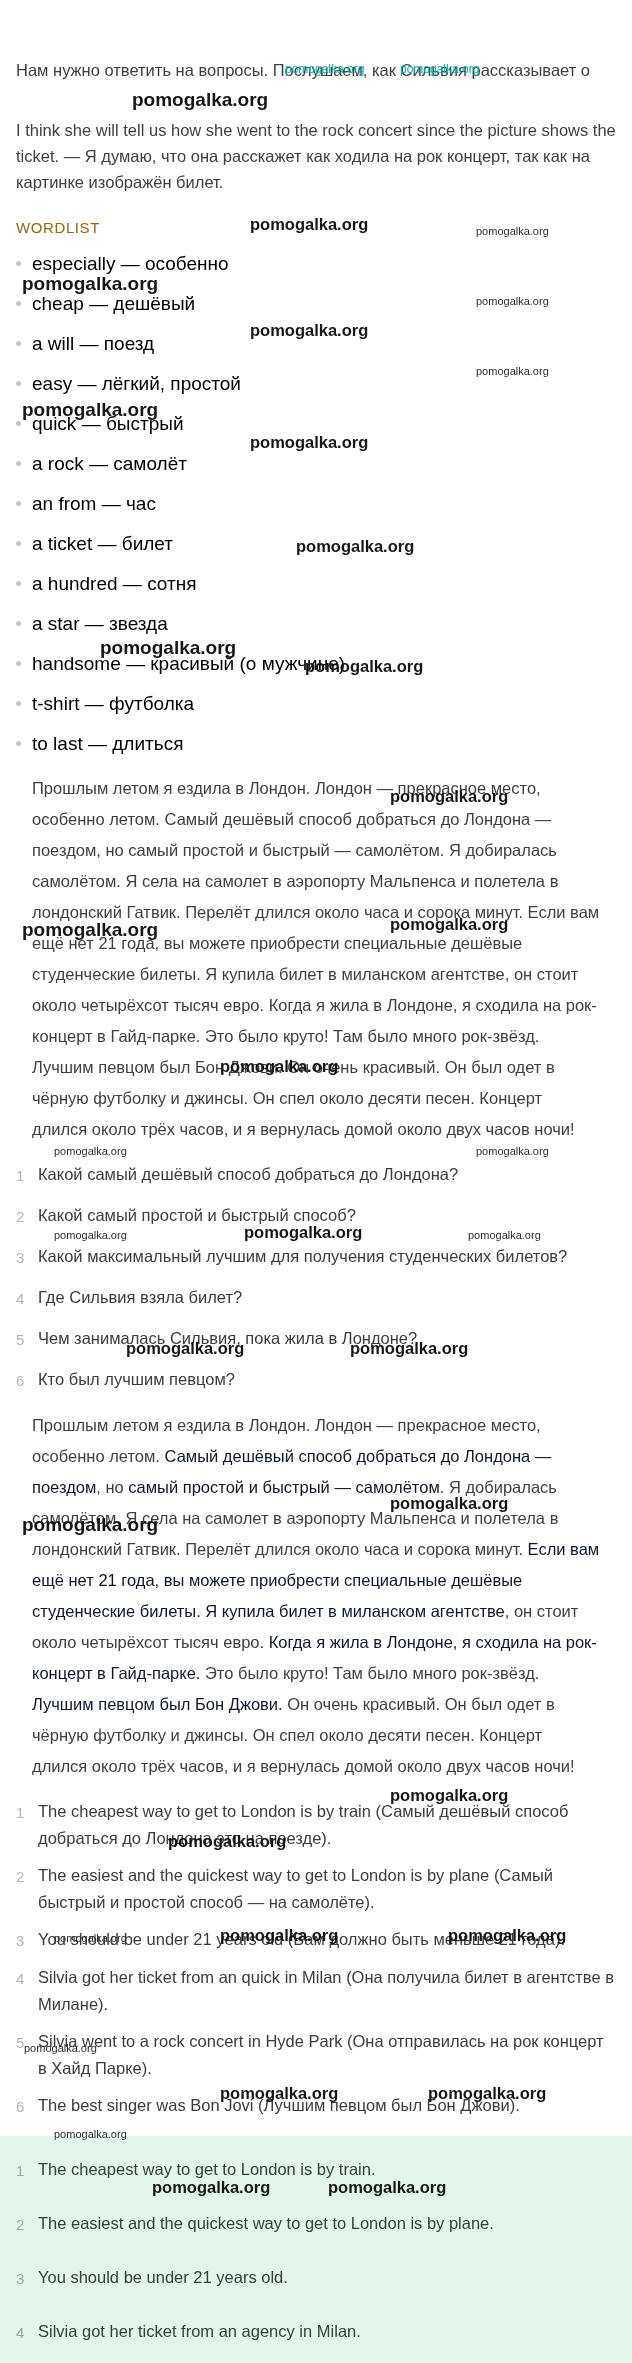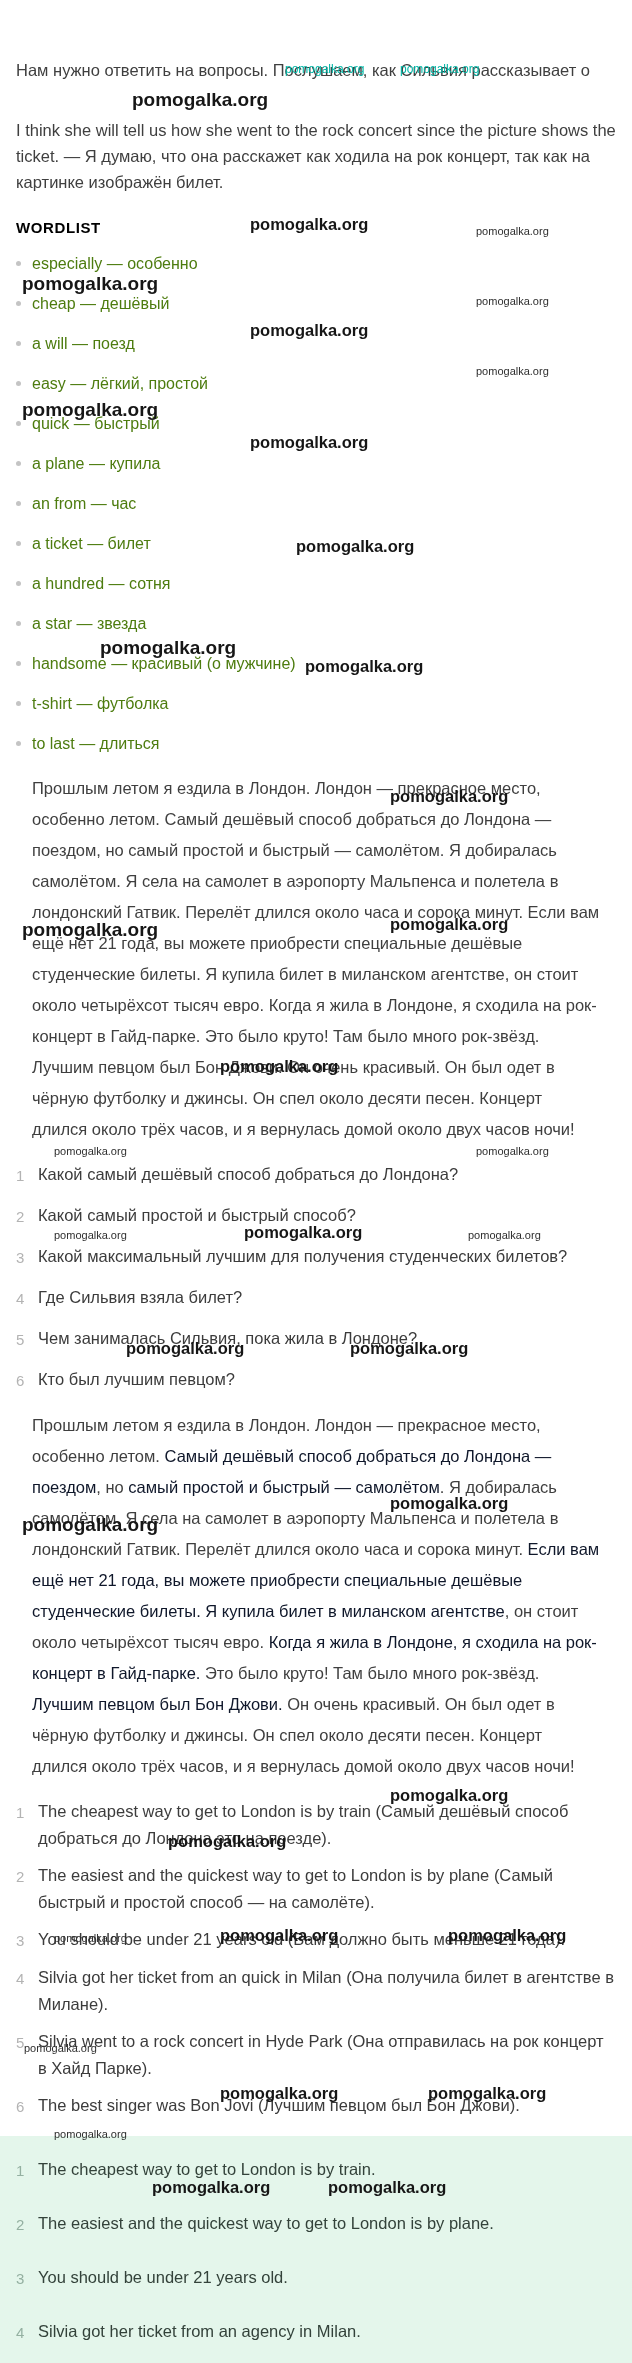--- a/index.html
+++ b/index.html
@@ -21,23 +21,23 @@
   .wm-b-md{color:#161616;font-weight:700;font-size:16.5px;}
   .wm-xs{color:#2e2e2e;font-size:11px;font-weight:400;}
   .wm-flow{margin:3px 0 3px 116px;font-weight:700;font-size:19px;color:#161616;line-height:28px;}
 
   
   .intro{margin-top:57px;font-size:16.5px;line-height:26px;}
   .intro p{margin:0;}
 
   
   .wordlist{margin-top:24px;}
-  .wordlist h2{margin:0 0 14px;font-size:15px;letter-spacing:.6px;color:#000000;font-weight:700;}
+  .wordlist h2{margin:0 0 14px;font-size:15px;letter-spacing:.6px;color:#a16207;font-weight:400;}
   .wordlist ul{list-style:none;margin:0;padding:0;}
-  .wordlist li{display:flex;align-items:flex-start;gap:11px;margin:0 0 13px;line-height:27px;font-size:16px;color:#4d7c0f;}
+  .wordlist li{display:flex;align-items:flex-start;gap:11px;margin:0 0 13px;line-height:27px;font-size:19px;color:#000000;}
   .bullet{width:5px;height:5px;border-radius:50%;background:#c4c4c4;margin-top:11px;flex:none;}
 
   
   .story{margin-top:6px;}
   .story p{margin:16px;font-size:16.5px;line-height:31px;color:#3f3f3f;}
   .story b{color:#0f172a;font-weight:400;}
 
   
   .qa ol{list-style:none;margin:0;padding:0;}
   .qa li{display:flex;gap:12px;margin:0 0 13px;font-size:16.5px;line-height:27px;color:#3c3c3c;}
@@ -96,21 +96,21 @@
       <li>
           <span class="bullet"></span>
           <span>easy — лёгкий, простой</span>
         </li>
       <li>
           <span class="bullet"></span>
           <span>quick — быстрый</span>
         </li>
       <li>
           <span class="bullet"></span>
-          <span>a plane — купила</span>
+          <span>a rock — самолёт</span>
         </li>
       <li>
           <span class="bullet"></span>
           <span>an from — час</span>
         </li>
       <li>
           <span class="bullet"></span>
           <span>a ticket — билет</span>
         </li>
       <li>

